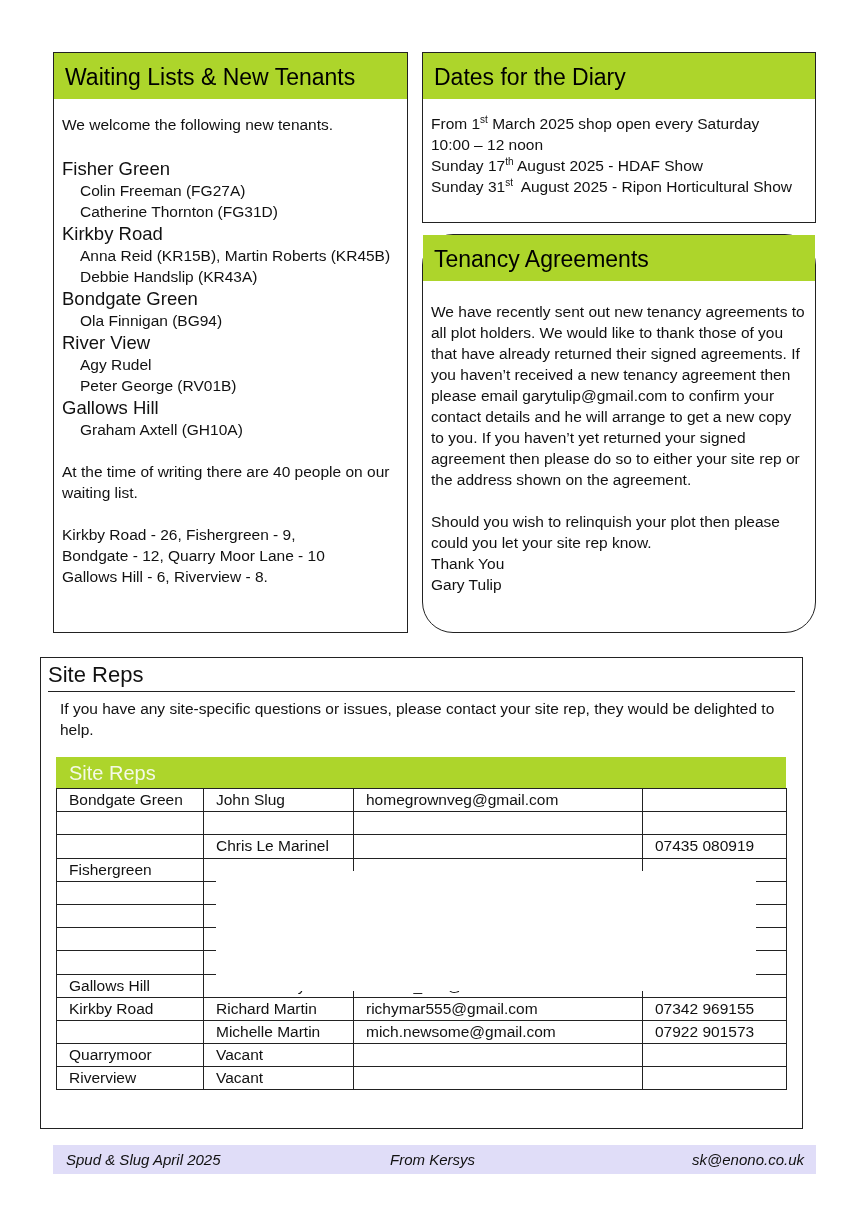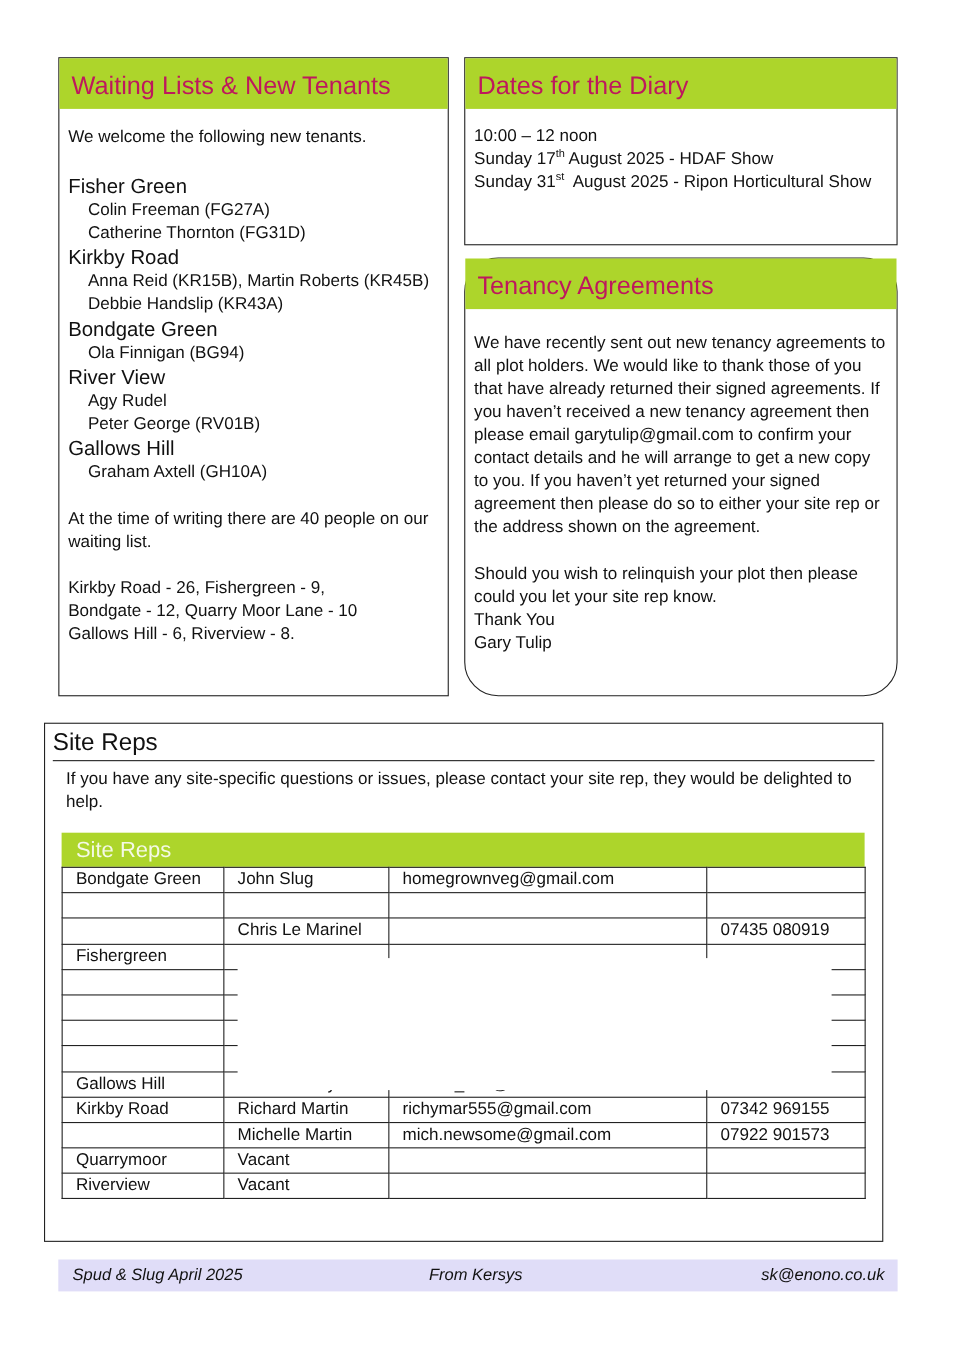--- a/index.html
+++ b/index.html
@@ -1,19 +1,19 @@
 <!DOCTYPE html>
 <html><head>
 <meta charset="utf-8">
 <style>
   html, body { margin:0; padding:0; background:#ffffff; }
   body { width:868px; height:1228px; position:relative; overflow:hidden;
          font-family:"Liberation Sans", "DejaVu Sans", sans-serif; color:#111; }
   .box { position:absolute; border:1.5px solid #222; background:#fff; box-sizing:border-box; }
-  .green-head { background:#add52b; color:#be185d; font-size:23px; padding:0 11px;
+  .green-head { background:#add52b; color:#000000; font-size:23px; padding:0 11px;
                 height:46px; line-height:48px; white-space:nowrap; }
   .txt { font-size:15.5px; line-height:21px; }
   .p { margin:0; }
   .site { font-size:18.5px; line-height:23px; margin:0; }
   .tenant { font-size:15.5px; line-height:21px; margin:0 0 0 18px; }
   sup { font-size:10px; line-height:0; }
 
   #waiting { left:53px; top:52px; width:355px; height:581px; }
   #waiting .body { padding:15px 8px 0 8px; }
 
@@ -67,20 +67,21 @@
     <div style="height:21px"></div>
     <p class="p txt">Kirkby Road - 26, Fishergreen - 9,</p>
     <p class="p txt">Bondgate - 12, Quarry Moor Lane - 10</p>
     <p class="p txt">Gallows Hill - 6, Riverview - 8.</p>
   </div>
 </div>
 
 <div class="box" id="dates">
   <div class="green-head">Dates for the Diary</div>
   <div class="body txt">
+    <p class="p"><span>From 1</span><sup>st</sup><span> March 2025 shop open every Saturday</span></p>
     <p class="p">10:00 – 12 noon</p>
     <p class="p"><span>Sunday 17</span><sup>th</sup><span> August 2025 - HDAF Show</span></p>
     <p class="p" style="white-space:pre"><span>Sunday 31</span><sup>st</sup><span>  August 2025 - Ripon Horticultural Show</span></p>
   </div>
 </div>
 
 <div class="box" id="tenancy">
   <div class="green-head">Tenancy Agreements</div>
   <div class="body txt">
     <p class="p">We have recently sent out new tenancy agreements to all plot holders. We would like to thank those of you that have already returned their signed agreements. If you haven’t received a new tenancy agreement then please email garytulip@gmail.com to confirm your contact details and he will arrange to get a new copy to you. If you haven’t yet returned your signed agreement then please do so to either your site rep or the address shown on the agreement.</p>

